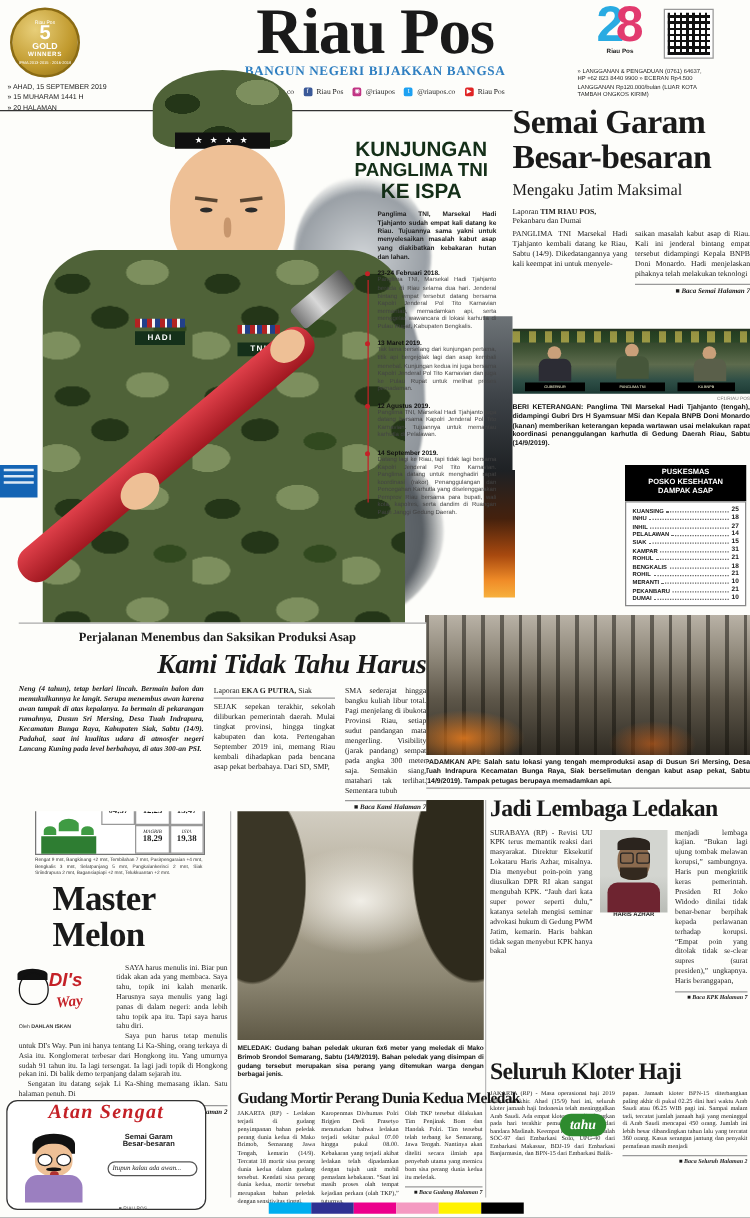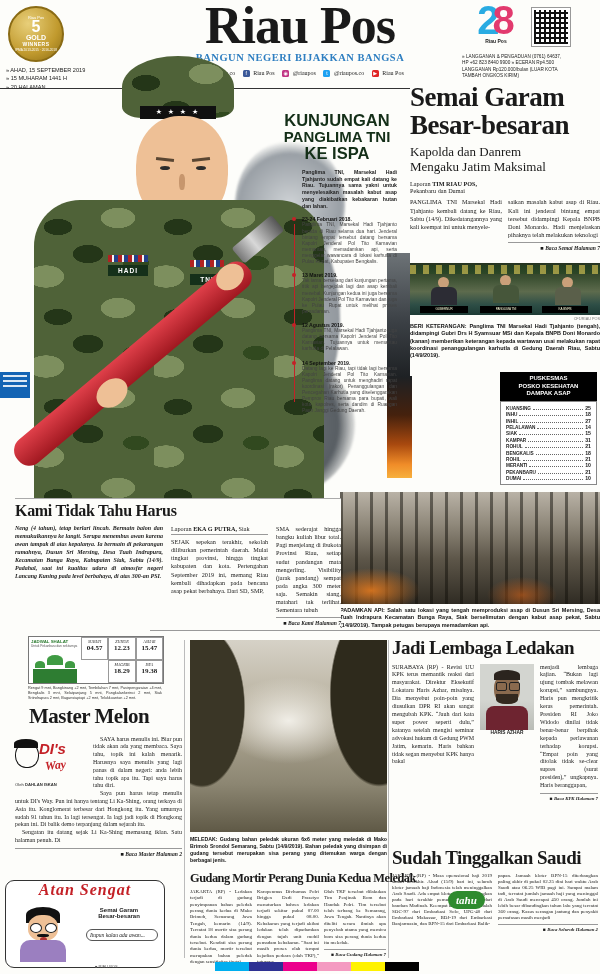--- a/index.html
+++ b/index.html
@@ -94,21 +94,21 @@
      linear-gradient(180deg,#b9b2a6 0%,#8e8779 30%,#5d5649 60%,#2f2b23 100%);}
   .gudang-photo{background:
      radial-gradient(ellipse 70px 130px at 6% 35%,#3a3626 60%,transparent 62%),
      radial-gradient(ellipse 80px 150px at 96% 28%,#2e2a1c 60%,transparent 62%),
      radial-gradient(ellipse 95px 60px at 50% 42%,rgba(246,244,238,.92),transparent 72%),
      linear-gradient(180deg,#d6d2c7,#b3ab98 40%,#8c8672 75%,#5f5946);}
   .haris-photo{background:linear-gradient(180deg,#d3d5d0 55%,#b9bcb6);position:relative;overflow:hidden;}
 
   
   .kicker{font-size:10px;font-weight:bold;}
-  .feat-h{font-size:16px;font-weight:bold;text-align:left;line-height:1.08;letter-spacing:-.3px;}
+  .feat-h{font-size:22px;font-weight:bold;font-style:italic;text-align:right;line-height:1.08;letter-spacing:-.3px;}
   .intro{font-size:6px;font-weight:bold;font-style:italic;line-height:1.33;}
   .byline{font-size:6.2px;}
 
   
   .sholat-box{border:1px solid #777;background:#fff;display:flex;}
   .cell{border:.5px solid #999;text-align:center;padding:1px 0;}
   .cname{font-size:4px;font-style:italic;display:block;}
   .ctime{font-size:7px;font-weight:bold;display:block;}
   .mosque{position:relative;}
   .dome{position:absolute;background:#3f9b43;border-radius:50% 50% 0 0;}
@@ -235,21 +235,20 @@
         <div class="kj-date">14 September 2019.</div>
         <div class="kj-text j">Datang lagi ke Riau, tapi tidak lagi bersama Kapolri Jenderal Pol Tito Karnavian. Panglima datang untuk menghadiri rapat koordinasi (rakor) Penanggulangan dan Pencegahan Karhutla yang diselenggarakan Pemprov Riau bersama para bupati, wali kota, kapolres, serta dandim di Ruangan Pauh Janggi Gedung Daerah.</div>
       </div>
     </div>
   </section>
 
   <section class="ab" style="left:410px;top:84px;width:190px;height:292px;background:#fdfdfa;z-index:3;">
     <div class="hl" style="font-size:27px;">Semai Garam</div>
     <div class="hl" style="font-size:27px;">Besar-besaran</div>
     <div style="font-size:13px;line-height:1.15;margin-top:5px;">
-      <div>Kapolda dan Danrem</div>
       <div>Mengaku Jatim Maksimal</div>
     </div>
     <div style="font-size:6.2px;margin-top:6px;">
       <span>Laporan </span><b>TIM RIAU POS,</b><br>
       <span>Pekanbaru dan Dumai</span>
     </div>
     <div style="display:flex;gap:6px;margin-top:4px;">
       <div class="body62 j" style="width:92px;">PANGLIMA TNI Marsekal Hadi Tjahjanto kembali datang ke Riau, Sabtu (14/9). Dikedatangannya yang kali keempat ini untuk menyele-</div>
       <div style="width:92px;">
         <div class="body62 j">saikan masalah kabut asap di Riau. Kali ini jenderal bintang empat tersebut didampingi Kepala BNPB Doni Monardo. Hadi menjelaskan pihaknya telah melakukan teknologi</div>
@@ -340,20 +339,21 @@
           <span class="pdots"></span>
           <b class="pval">10</b>
         </div>
     </div>
   </aside>
 
   <figure class="ab padamkan-photo" style="left:340px;top:492px;width:260px;height:112px;margin:0;z-index:2;"></figure>
   <div class="ab cap j" style="left:340px;top:607px;width:260px;z-index:2;">PADAMKAN API: Salah satu lokasi yang tengah memproduksi asap di Dusun Sri Mersing, Desa Tuah Indrapura Kecamatan Bunga Raya, Siak berselimutan dengan kabut asap pekat, Sabtu (14/9/2019). Tampak petugas berupaya memadamkan api.</div>
 
   <section class="ab" style="left:15px;top:498px;width:326px;background:#fdfdfa;z-index:3;border-top:.5px solid #aaa;">
+    <div class="kicker" style="margin:6px 0 0 48px;">Perjalanan Menembus dan Saksikan Produksi Asap</div>
     <div class="feat-h" style="margin-top:3px;">Kami Tidak Tahu Harus</div>
     <div style="display:flex;gap:8px;margin-top:6px;">
       <div class="intro j" style="width:148px;">Neng (4 tahun), tetap berlari lincah. Bermain balon dan memukulkannya ke langit. Serupa menembus awan karena awan tampak di atas kepalanya. Ia bermain di pekarangan rumahnya, Dusun Sri Mersing, Desa Tuah Indrapura, Kecamatan Bunga Raya, Kabupaten Siak, Sabtu (14/9). Padahal, saat ini kualitas udara di atmosfer negeri Lancang Kuning pada level berbahaya, di atas 300-an PSI.</div>
       <div style="width:97px;">
         <div class="byline" style="border-bottom:.5px solid #999;padding-bottom:2px;margin-bottom:3px;">
           <span>Laporan </span><b>EKA G PUTRA,</b><span> Siak</span>
         </div>
         <div class="body62 j">SEJAK sepekan terakhir, sekolah diliburkan pemerintah daerah. Mulai tingkat provinsi, hingga tingkat kabupaten dan kota. Pertengahan September 2019 ini, memang Riau kembali dihadapkan pada bencana asap pekat berbahaya. Dari SD, SMP,</div>
       </div>
       <div style="width:65px;">
@@ -396,21 +396,21 @@
         </div>
       <div class="cell">
           <span class="cname">ISYA</span>
           <span class="ctime">19.38</span>
         </div>
     </div>
   </section>
   <div class="ab foot-note j" style="left:28px;top:686px;width:134px;">Rengat 9 mnt, Bangkinang +2 mnt, Tembilahan 7 mnt, Pasirpengaraian +4 mnt, Bengkalis 3 mnt, Selatpanjang 5 mnt, Pangkalankerinci 2 mnt, Siak Sriindrapura 2 mnt, Bagansiapiapi +2 mnt, Telukkuantan +2 mnt.</div>
 
   <section class="ab" style="left:15px;top:706px;width:167px;">
-    <div class="hl" style="font-size:21px;margin-left:14px;">Master Melon</div>
+    <div class="hl" style="font-size:28px;margin-left:27px;">Master Melon</div>
     <div style="margin-top:8px;">
       <div class="diway">
         <div class="dihair"></div>
         <div class="diface"></div>
         <div class="ditxt">DI's</div>
         <div class="diway-script">Way</div>
         <div class="dioleh">
           <span>Oleh </span><b>DAHLAN ISKAN</b>
         </div>
       </div>
@@ -471,21 +471,21 @@
         <div style="font-size:4.8px;font-weight:bold;text-align:center;font-family:'Liberation Sans',sans-serif;">HARIS AZHAR</div>
       </div>
       <div style="width:58px;">
         <div class="j" style="font-size:6px;line-height:1.32;">menjadi lembaga kajian. “Bukan lagi ujung tombak melawan korupsi,” sambungnya. Haris pun mengkritik keras pemerintah. Presiden RI Joko Widodo dinilai tidak benar-benar berpihak kepada perlawanan terhadap korupsi. “Empat poin yang ditolak tidak se-clear supres (surat presiden),” ungkapnya. Haris beranggapan,</div>
         <div class="more" style="font-size:4.8px;">■ Baca KPK Halaman 7</div>
       </div>
     </div>
   </section>
 
   <section class="ab" style="left:392px;top:848px;width:206px;">
-    <div class="hl" style="font-size:19px;">Sudah Tinggalkan Saudi</div>
+    <div class="hl" style="font-size:19px;">Seluruh Kloter Haji</div>
     <div style="display:flex;gap:6px;margin-top:5px;height:62px;overflow:hidden;">
       <div style="width:100px;">
         <span class="ab" style="margin:18px 0 0 56px;background:#2e8b2e;color:#fff;font-style:italic;font-weight:bold;font-size:11px;
               padding:3px 8px;border-radius:10px;z-index:2;">tahu</span>
         <div class="j" style="font-size:5px;line-height:1.2;">JAKARTA (RP) - Masa operasional haji 2019 sudah berakhir. Ahad (15/9) hari ini, seluruh kloter jamaah haji Indonesia telah meninggalkan Arab Saudi. Ada empat kloter yang diterbangkan pada hari terakhir pemulangan jamaah dari bandara Madinah. Keempat kloter tersebut adalah SOC-97 dari Embarkasi Solo, UPG-40 dari Embarkasi Makassar, BDJ-19 dari Embarkasi Banjarmasin, dan BPN-15 dari Embarkasi Balik-</div>
       </div>
       <div style="width:100px;">
         <div class="j" style="font-size:5px;line-height:1.2;">papan. Jamaah kloter BPN-15 diterbangkan paling akhir di pukul 02.25 dini hari waktu Arab Saudi atau 06.25 WIB pagi ini. Sampai malam tadi, tercatat jumlah jamaah haji yang meninggal di Arab Saudi mencapai 450 orang. Jumlah ini lebih besar dibandingkan tahun lalu yang tercatat 360 orang. Kasus serangan jantung dan penyakit pernafasan masih menjadi</div>
         <div class="more" style="font-size:4.8px;">■ Baca Seluruh Halaman 2</div>
       </div>

